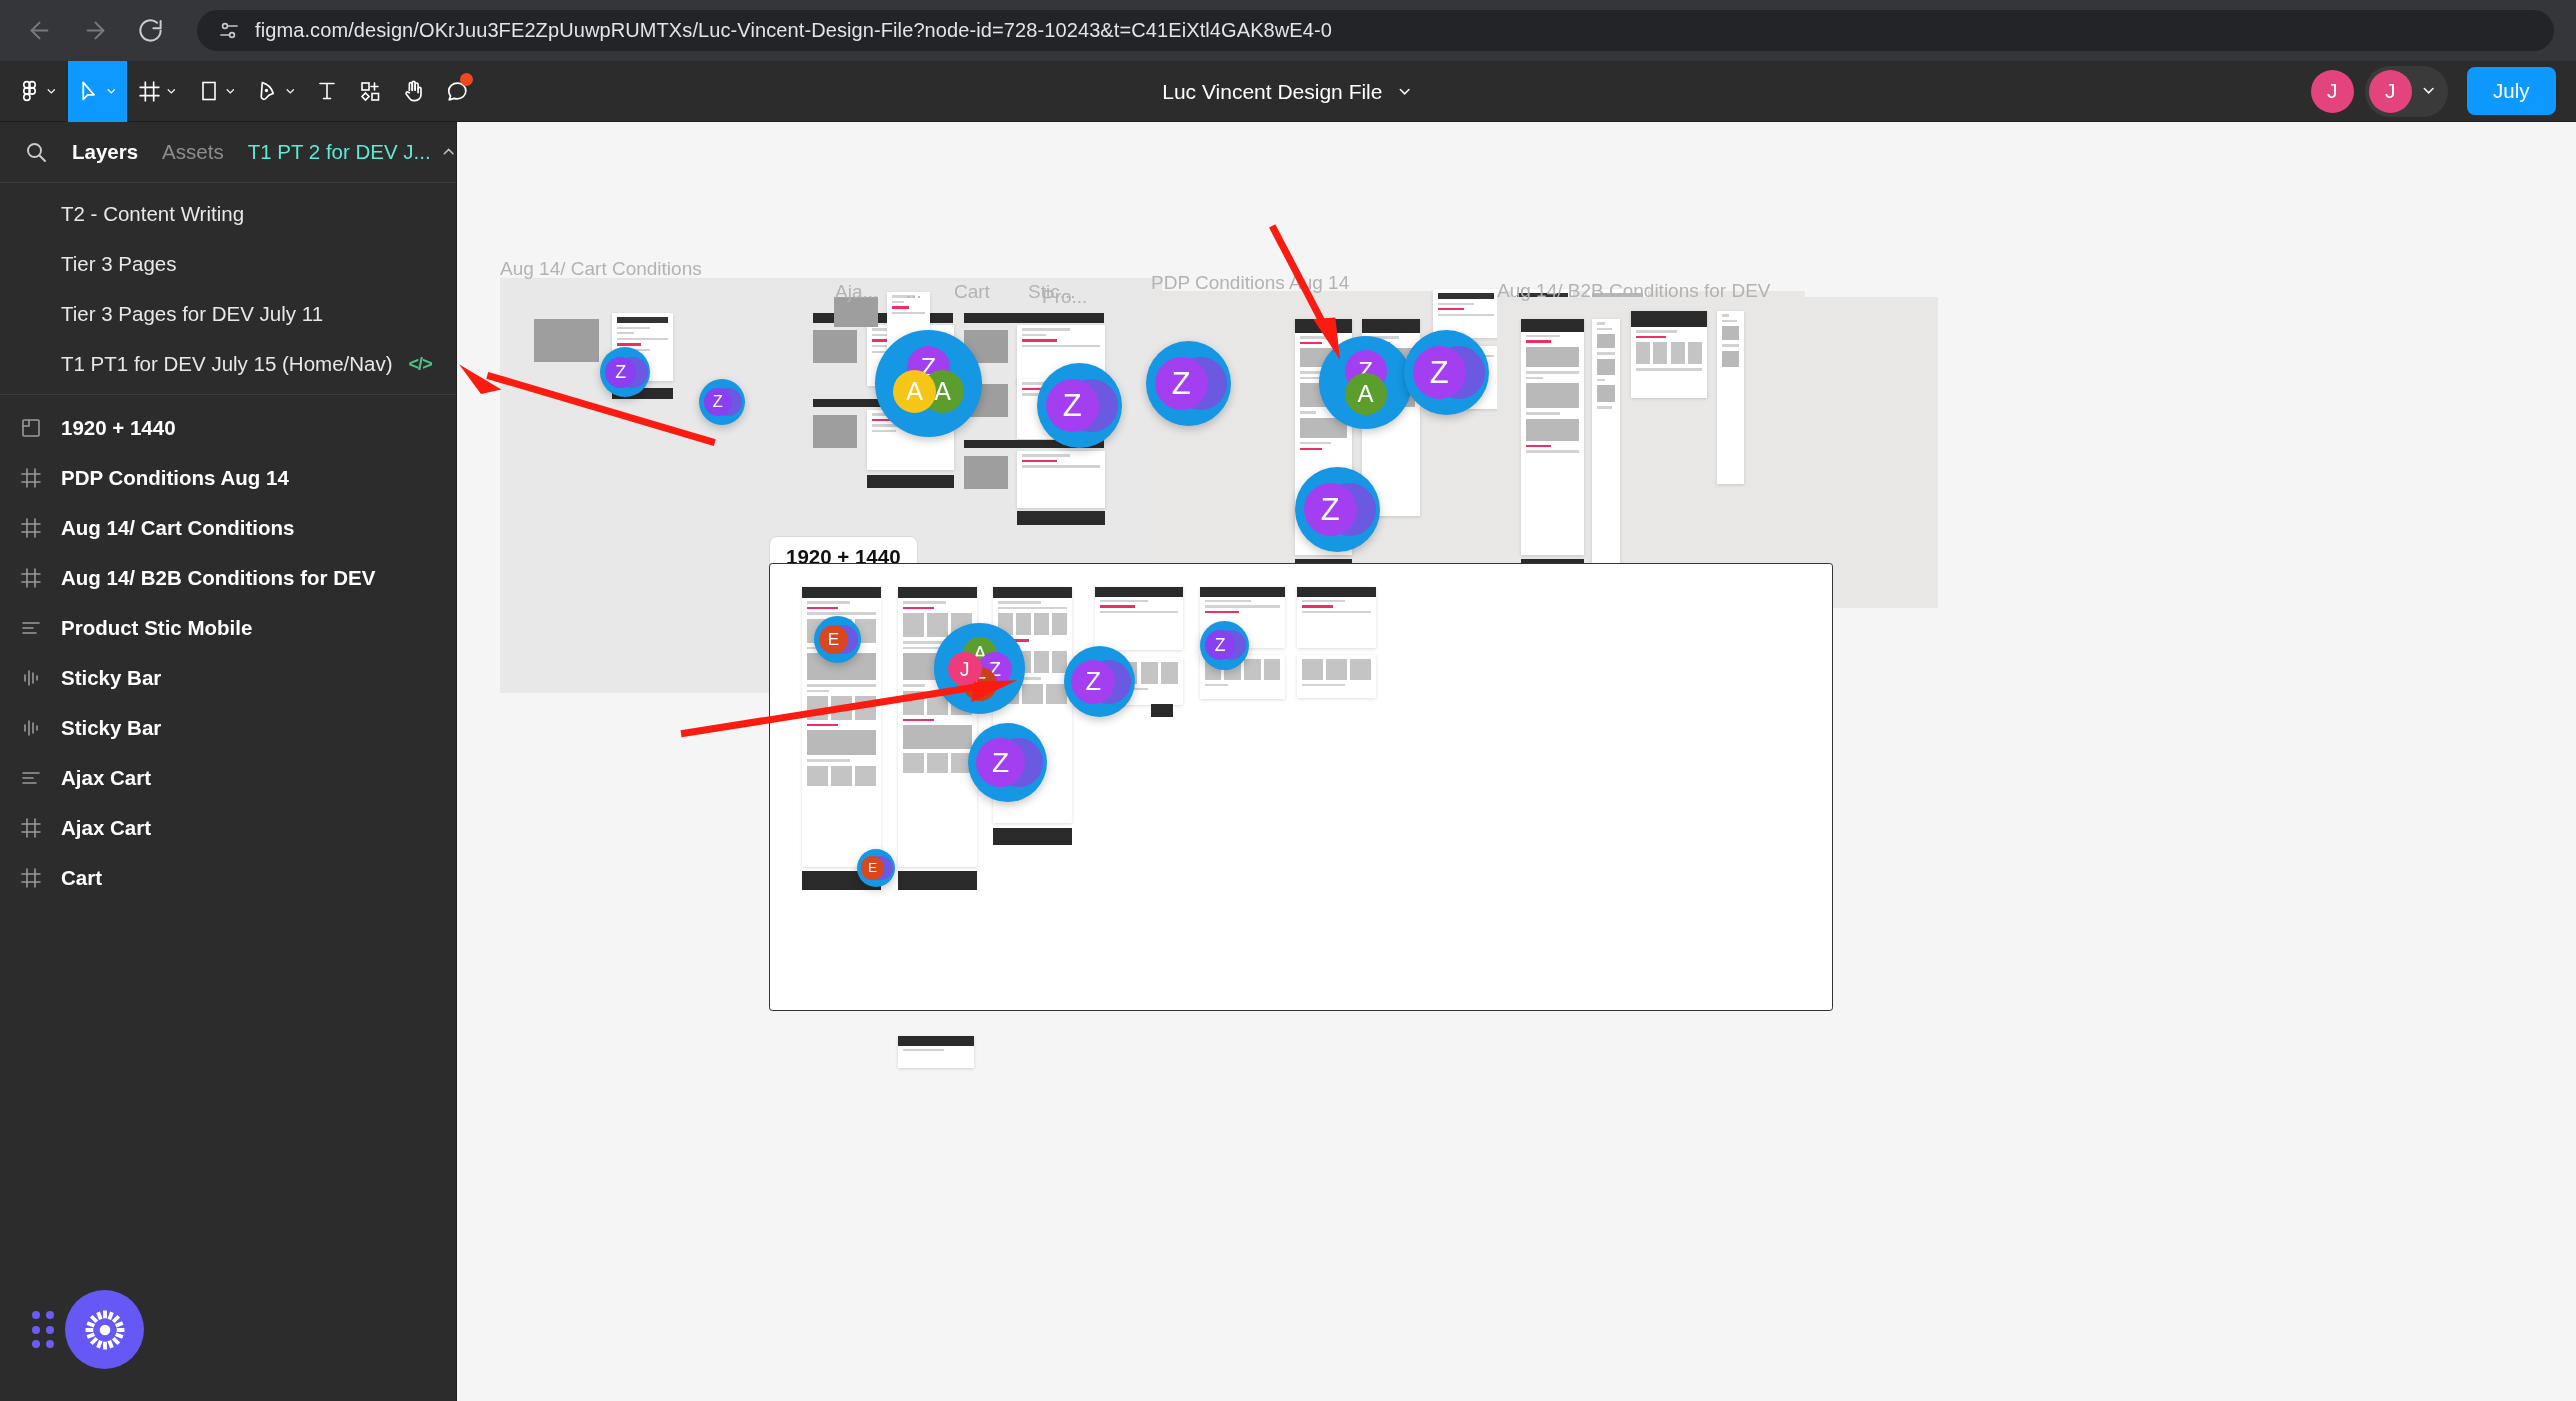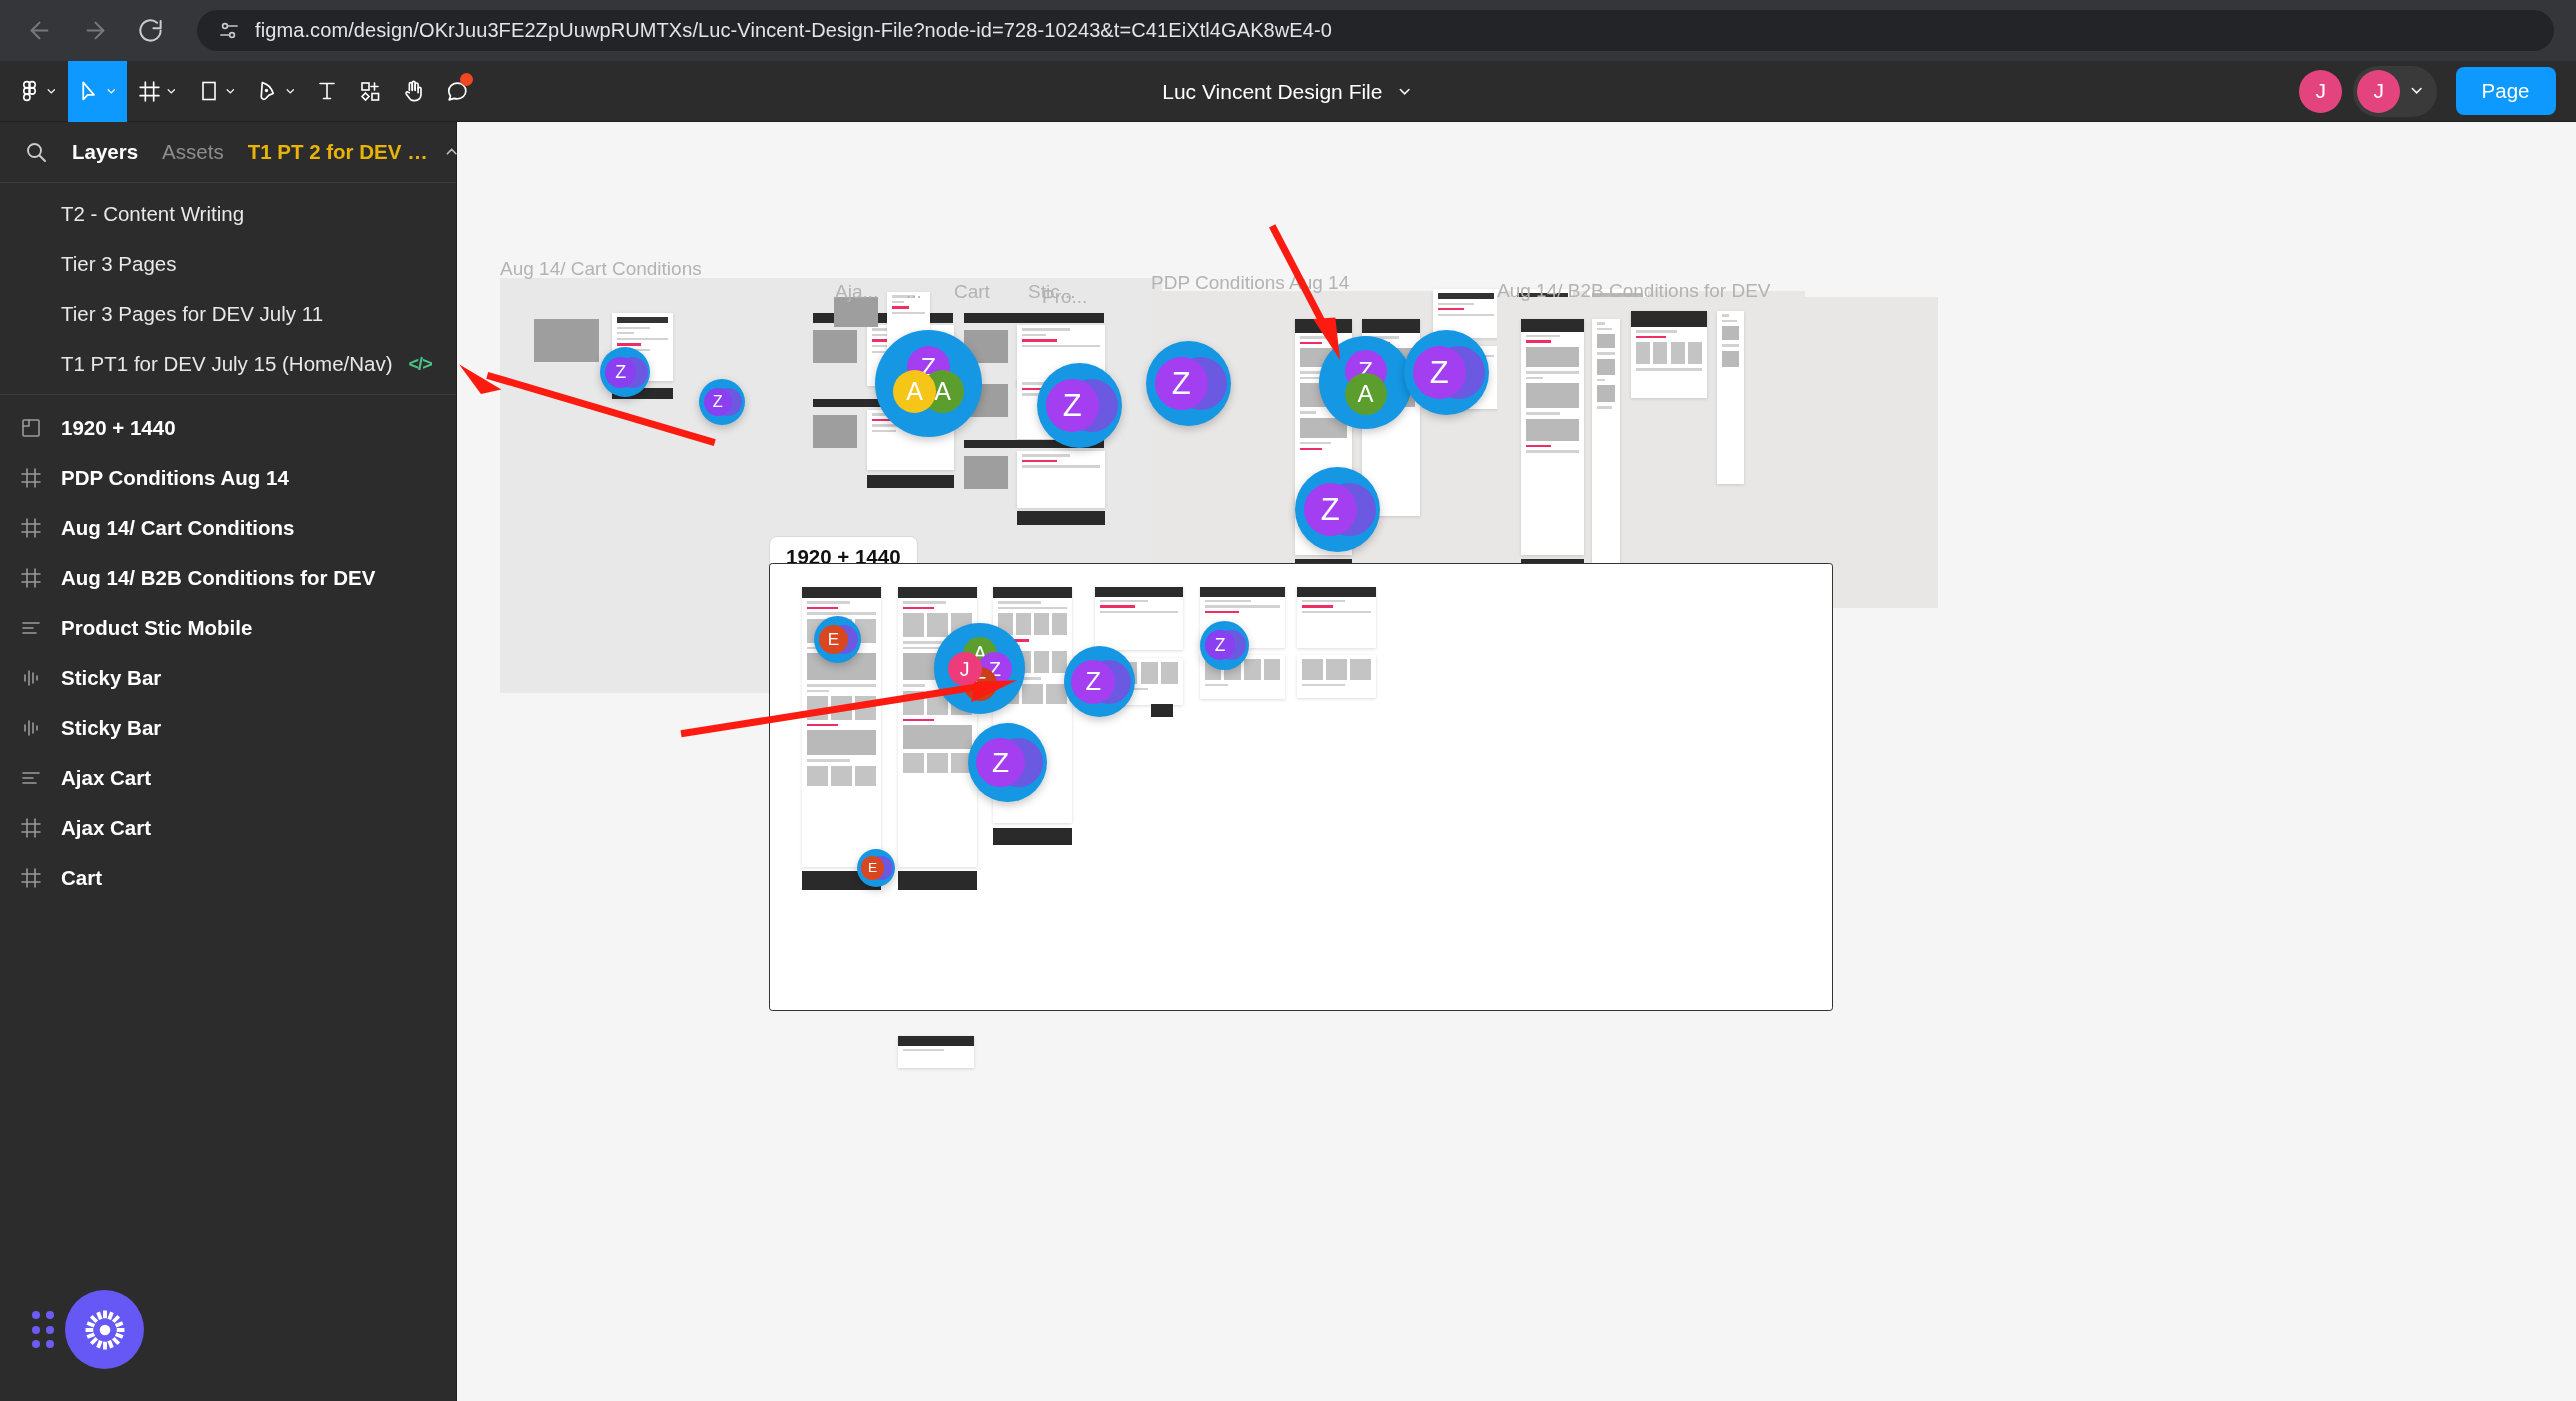--- a/index.html
+++ b/index.html
@@ -86,21 +86,21 @@
   }
   .panel-tabs {
     height:61px; display:flex; align-items:center; padding:0 24px; gap:24px;
     border-bottom:0.8px solid #3d3d3d;
   }
   .search-icon { width:24px; height:24px; color:#ccc; flex:0 0 24px; }
   .tab { color:#8d8d8d; font-size:20.5px; }
   .tab.active { color:#fff; font-weight:700; }
   .page-select {
     margin-left:auto; display:flex; align-items:center; gap:9.5px;
-    color:#eab308; font-size:20.5px; max-width:213px;font-weight:bold;
+    color:#5eead4; font-size:20.5px; max-width:213px;
   }
   .page-select-label {
     white-space:nowrap; overflow:hidden; text-overflow:ellipsis;
   }
   .pages-header {
     height:65px; display:flex; align-items:center; padding:0 24px;
     border-bottom:0.8px solid #3d3d3d;
   }
   .pages-title { color:#fff; font-size:20.5px; font-weight:700; }
   .plus-btn {
@@ -324,21 +324,21 @@
       <span>J</span>
     </div>
     <div class="avatar-group">
       <div class="avatar" style="background:#e4447e;">
         <span>J</span>
       </div>
       <svg class="caret" viewBox="0 0 24 24" fill="none" stroke="#fff" stroke-width="2.2" stroke-linecap="round" style="width:17.3px;height:17.3px;">
           <path d="M6 9l6 6 6-6"></path>
         </svg>
     </div>
-    <button class="share-btn">Page</button>
+    <button class="share-btn">July</button>
   </div>
 </div>
 
 <div class="workspace">
 
   <div class="left-panel">
 
     <div class="panel-tabs">
       <span class="search-icon">
         <svg width="24" height="24" viewBox="0 0 24 24" fill="none" stroke="currentColor" stroke-width="1.9" stroke-linecap="round">

